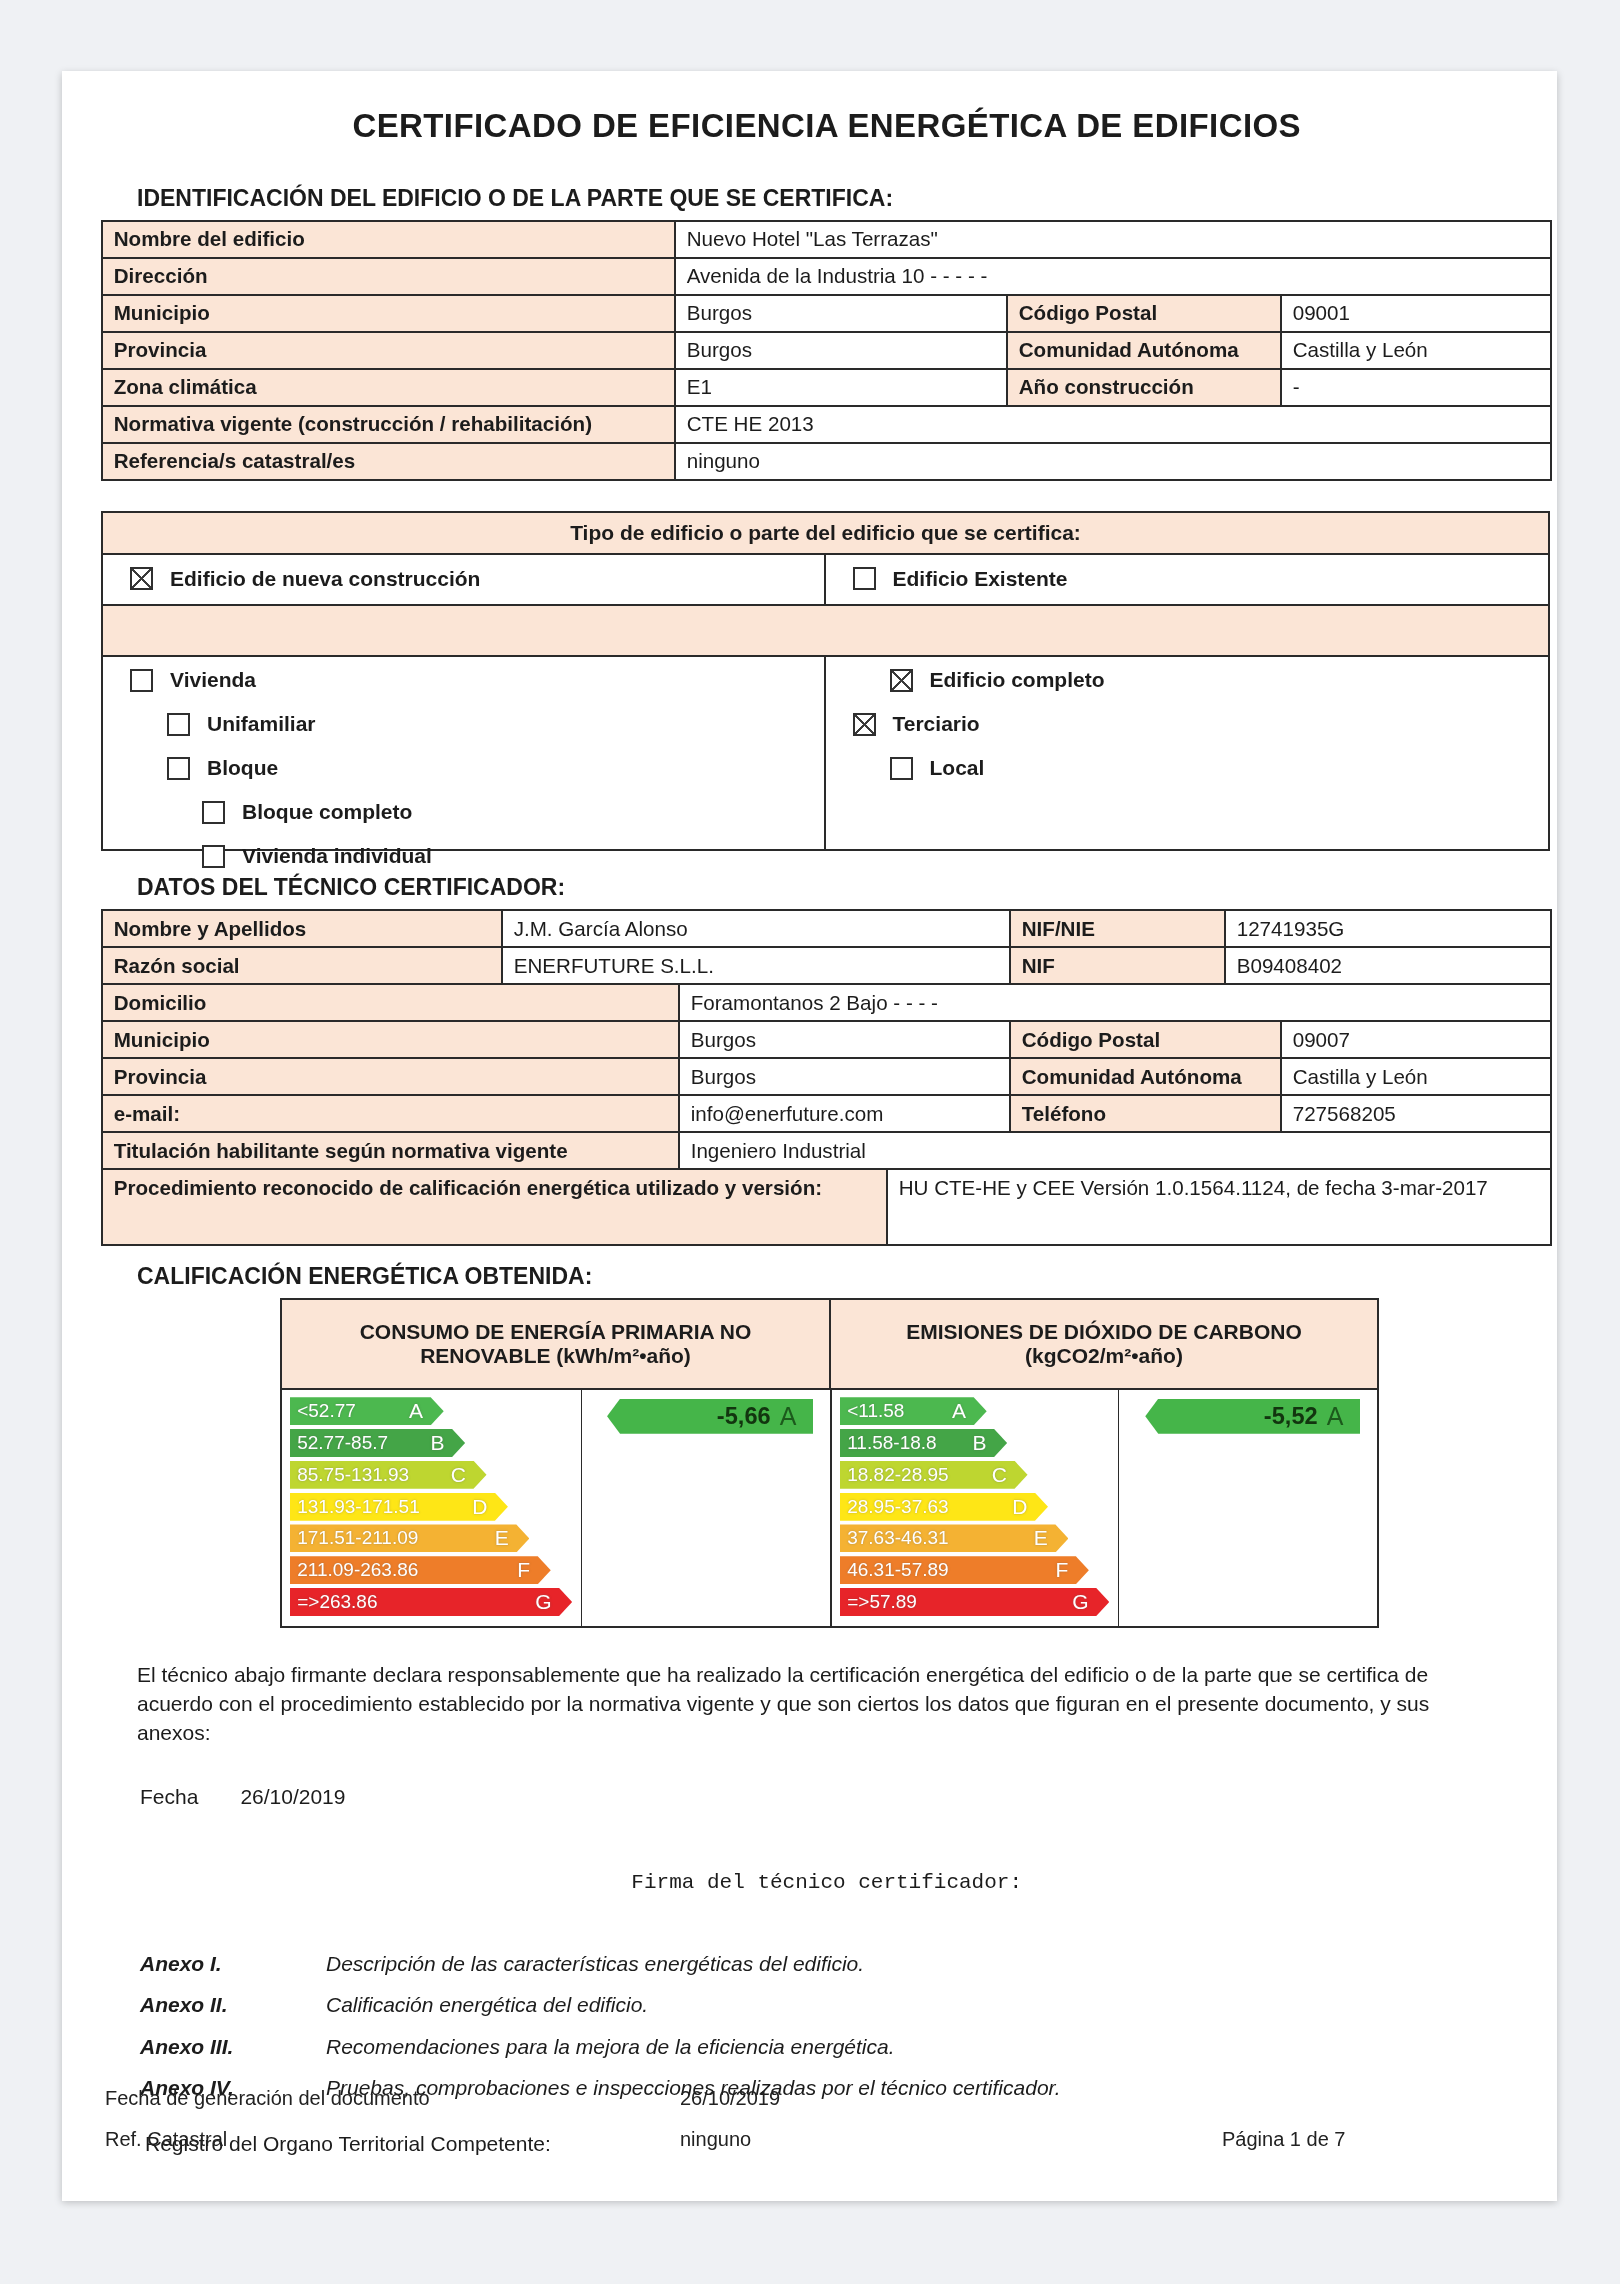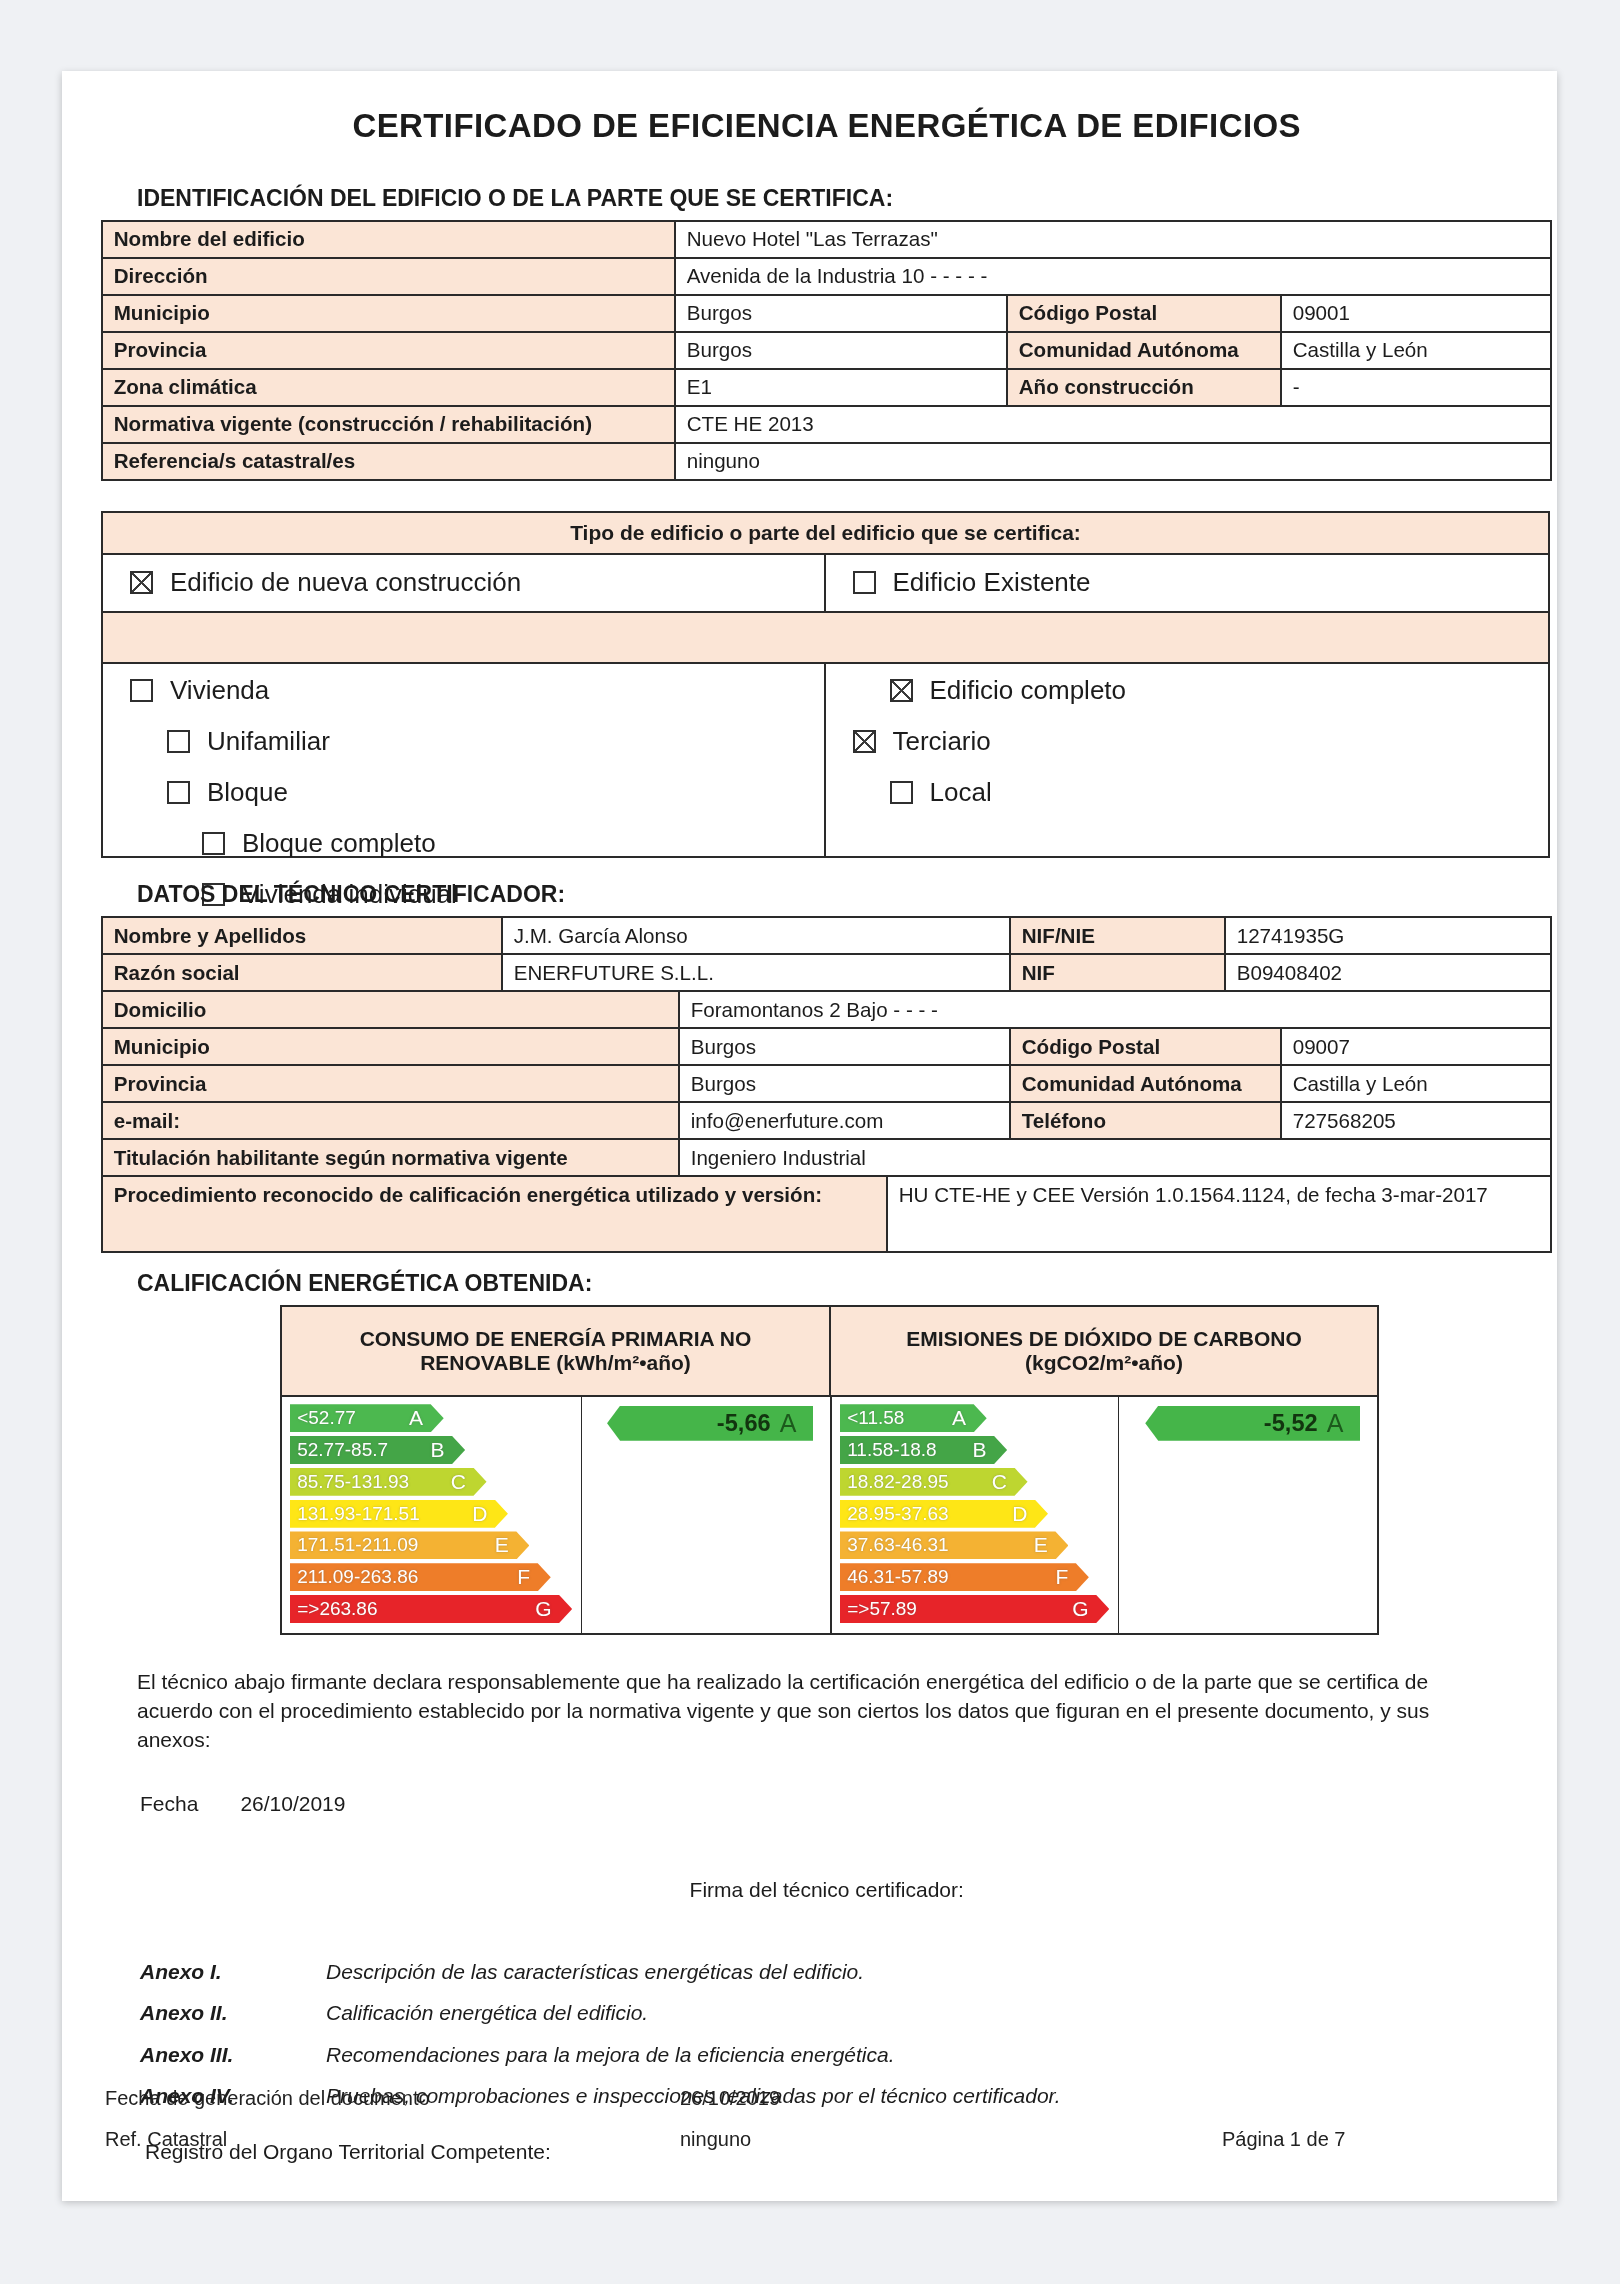--- a/index.html
+++ b/index.html
@@ -33,21 +33,21 @@
   .t2 { width:1449px; border:2.3px solid #2a2a2a; margin-top:30px; }
   .t2-header { background:#fbe5d6; text-align:center; font-weight:bold; font-size:21px; padding:8.4px 0; border-bottom:2.3px solid #2a2a2a; }
   .t2-cols { display:flex; }
   .t2-col { width:50%; }
   .t2-col:first-child { border-right:2.3px solid #2a2a2a; }
   .t2-row1 { padding:11.4px 0 13.7px 0; }
   .t2-spacer { background:#fbe5d6; height:53px; border-top:2.3px solid #2a2a2a; border-bottom:2.3px solid #2a2a2a; }
   .t2-tall { padding:10.7px 0 12px 0; height:192px; }
   .cb { display:flex; align-items:center; gap:17px; margin-bottom:20px; }
   .cb:last-child { margin-bottom:0; }
-  .cb .lbl { font-size:26px; }
+  .cb .lbl { font-size:21px;font-weight:bold; }
   .box {
     width:23px; height:23px; flex:0 0 23px;
     border:2.3px solid #2f2f2f; background:#fff;
   }
   .box.checked {
     background:
       linear-gradient(to top right,   transparent 45%, #3a3a3a 45%, #3a3a3a 55%, transparent 55%),
       linear-gradient(to bottom right,transparent 45%, #3a3a3a 45%, #3a3a3a 55%, transparent 55%);
   }
   .lvl0 { padding-left:27px; }
@@ -80,21 +80,21 @@
     height:35px; width:88%; margin-left:auto; margin-right:10.7px; margin-top:1.5px;
     clip-path:polygon(13px 0, 100% 0, 100% 100%, 13px 100%, 0 50%);
     display:flex; align-items:center; justify-content:flex-end; gap:9px; padding-right:17px;
   }
   .rating-value  { font-size:23.6px; font-weight:bold; color:#12350f; }
   .rating-letter { font-size:25px; color:#1c5a1c; }
 
   
   .declaration { margin:33px 0 0 36px; width:1332px; font-size:21px; line-height:1.38; }
   .fecha-row { margin:37px 0 0 39px; font-size:21px; display:flex; gap:42px; }
-  .firma { margin-top:62px; text-align:center; font-size:21px; }
+  .firma { margin-top:62px; text-align:center; font-size:21px;font-family:Liberation Mono, monospace; }
   .anexos { margin:58px 0 0 39px; }
   .anexo-row { display:flex; margin-bottom:17.5px; font-size:21px; font-style:italic; }
   .anexo-label { width:186px; font-weight:bold; }
   .registro { margin:32px 0 0 44px; font-size:21px; }
   .footer { position:absolute; left:43px; bottom:32px; width:1408px; font-size:20px; color:#222; }
   .footer-row { display:flex; margin-bottom:18px; }
   .f-label { width:575px; }
   .f-value { width:542px; }
   .f-page  { width:289px; }
 </style>

